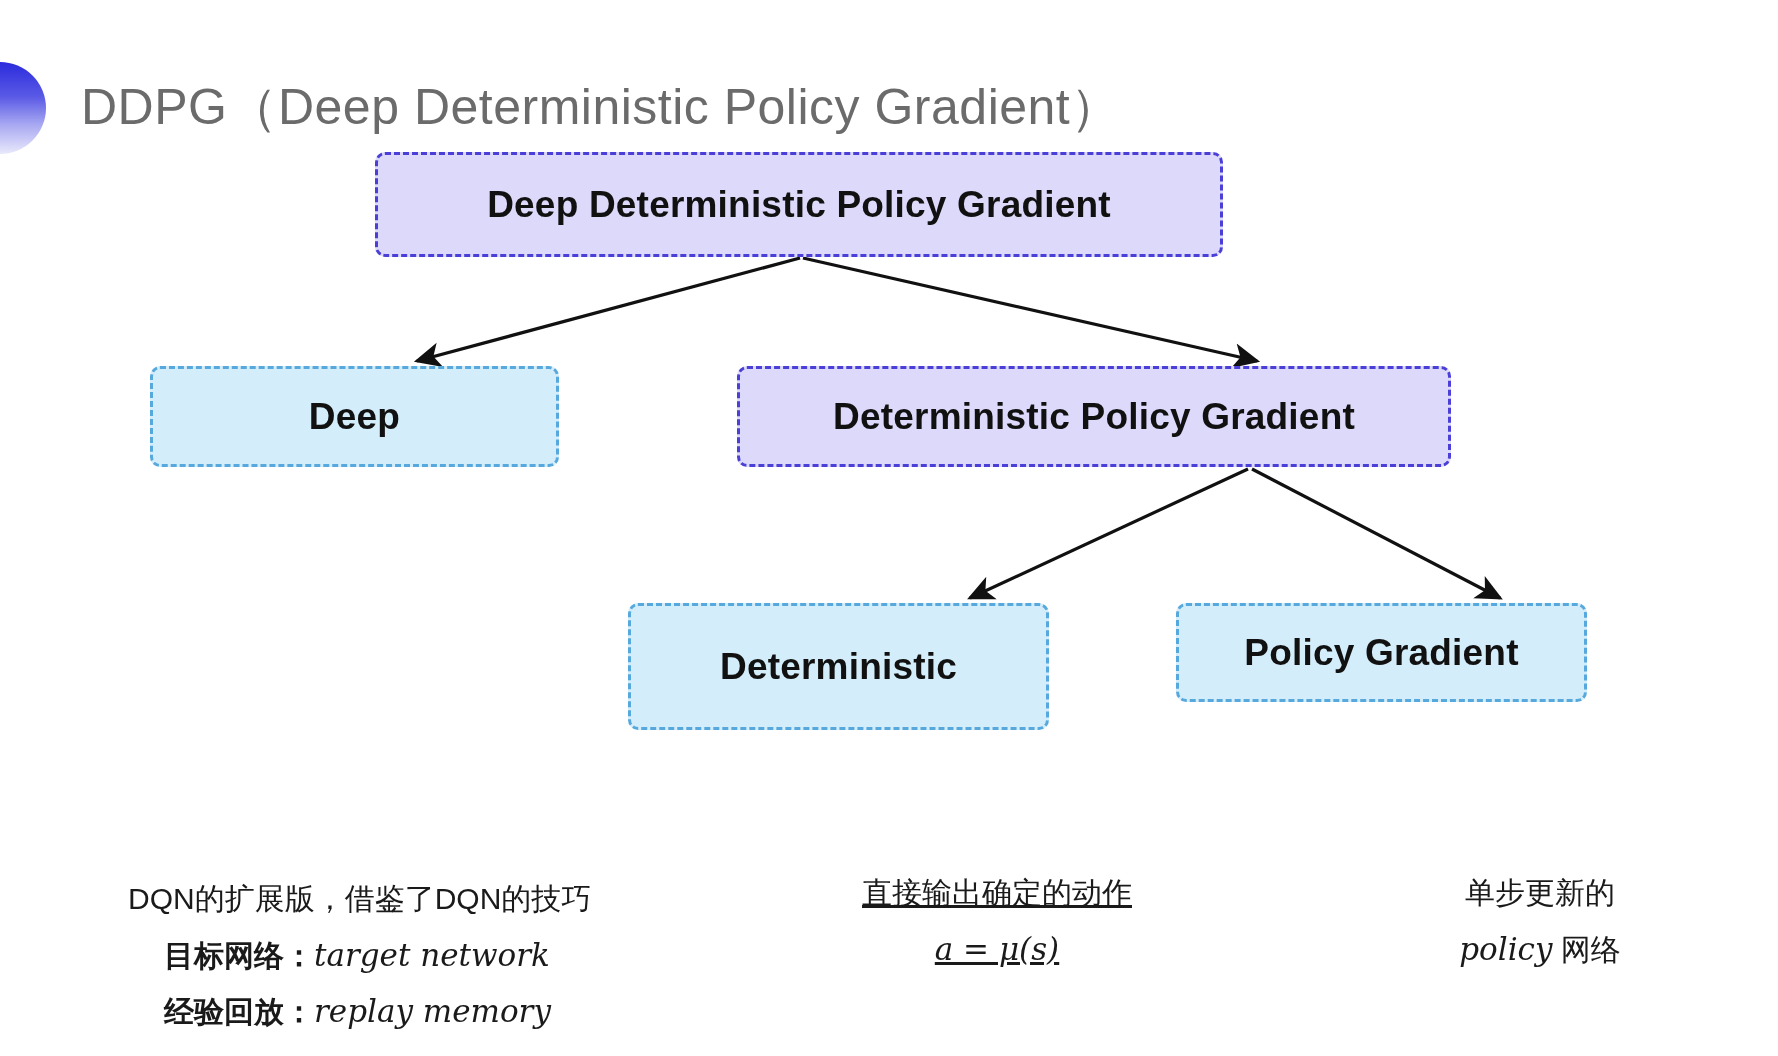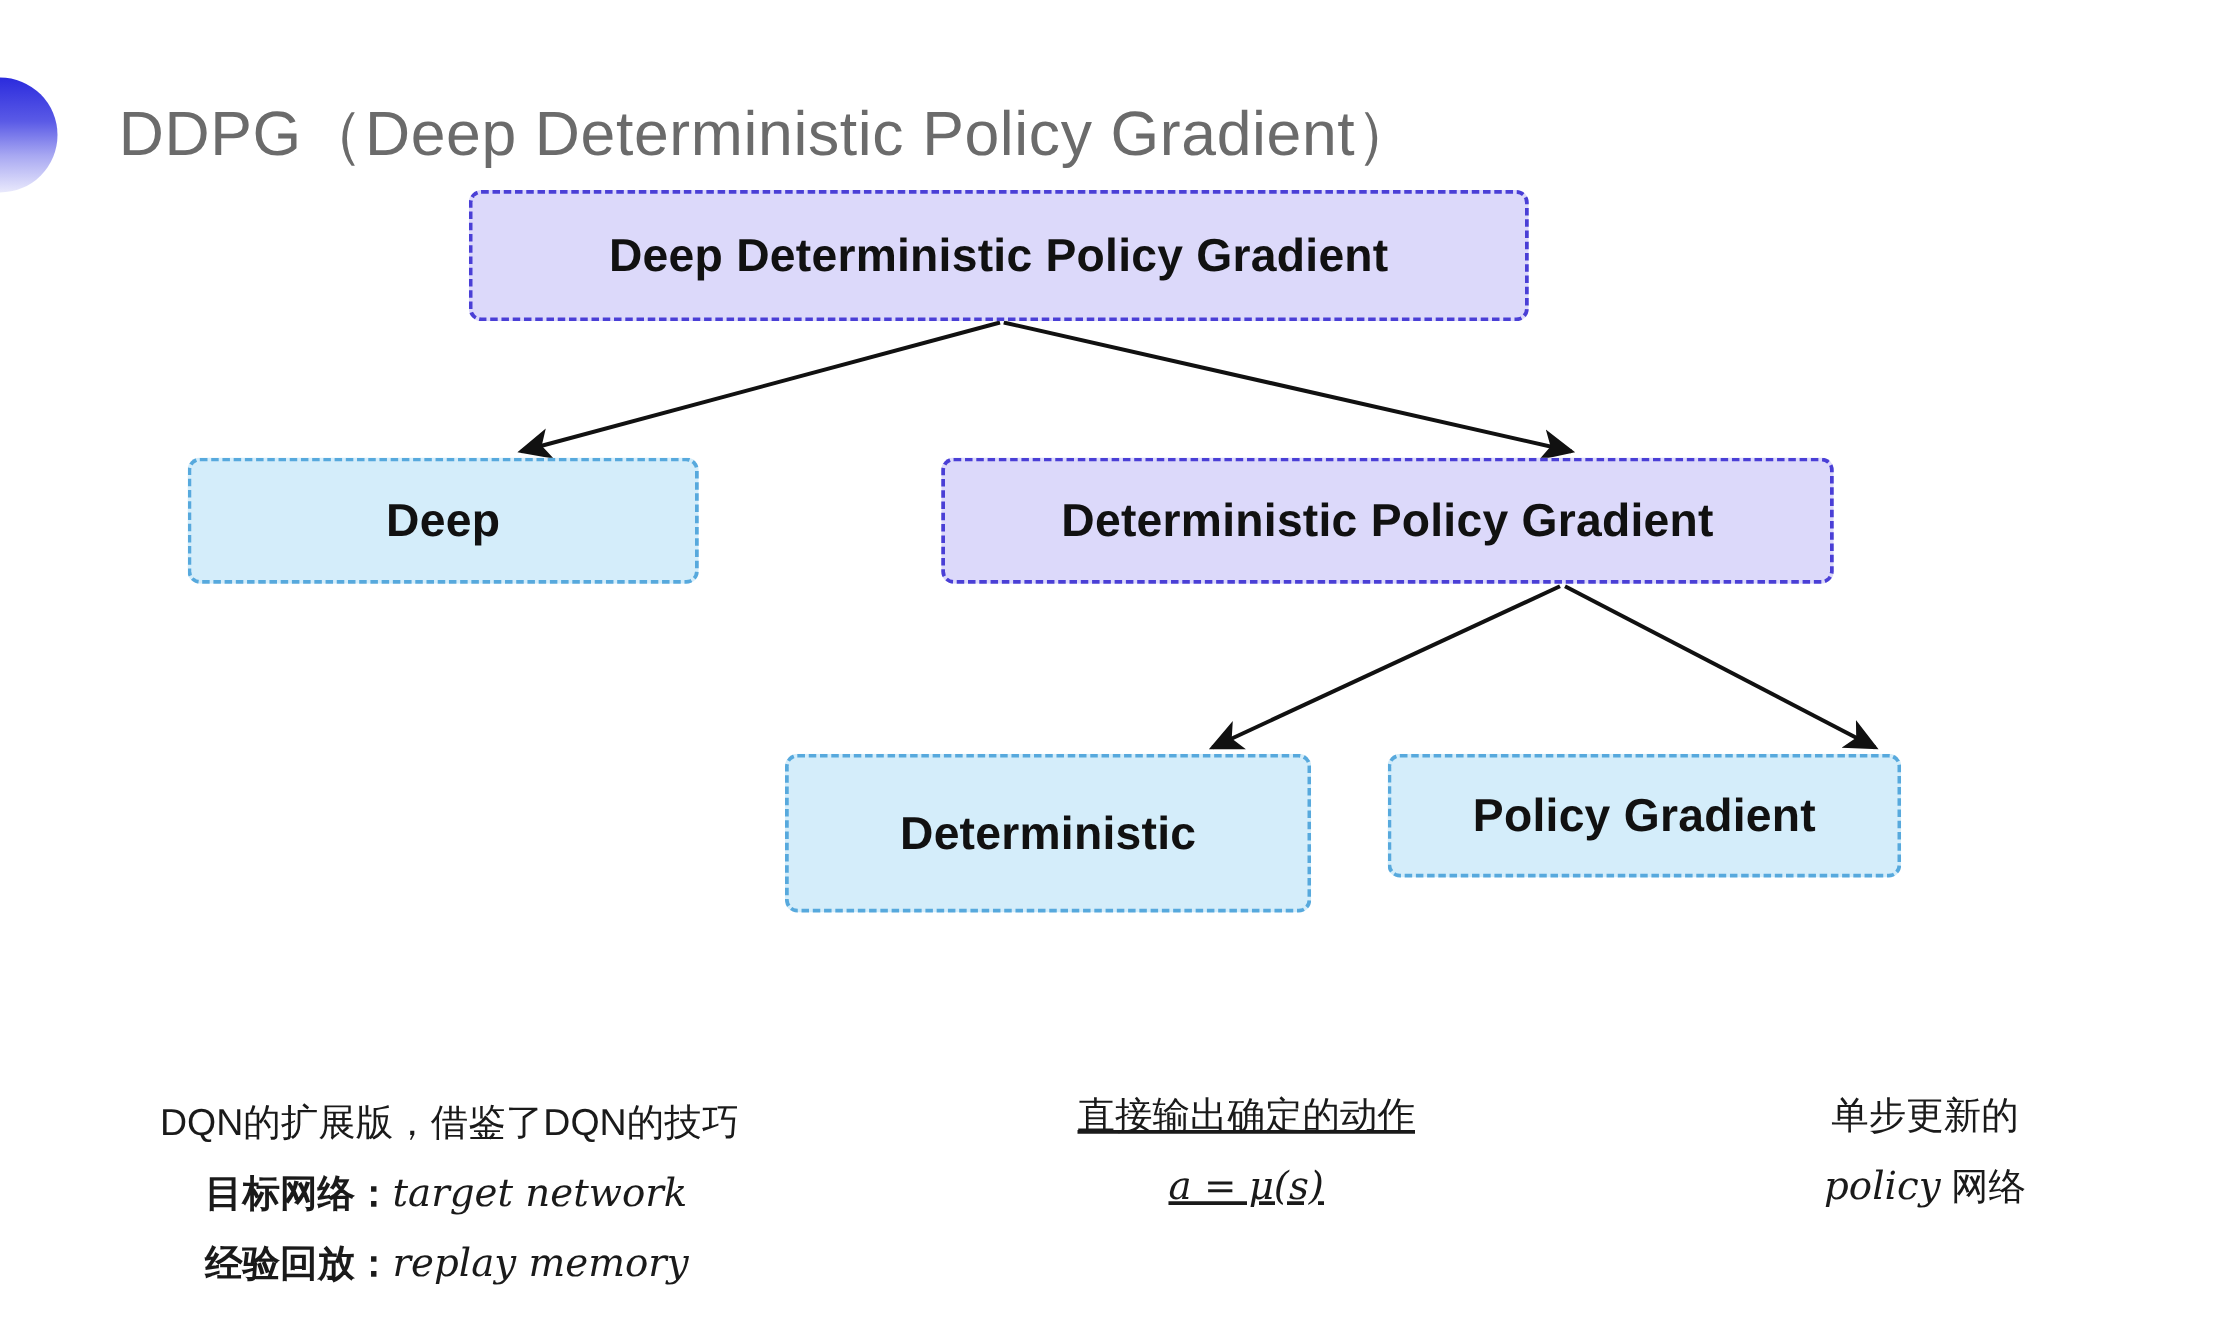--- a/index.html
+++ b/index.html
@@ -23,21 +23,21 @@
     position: absolute;
     left: -46px;
     top: 62px;
     width: 92px;
     height: 92px;
     border-radius: 50%;
     background: linear-gradient(180deg, #2b2bdd 0%, #5a5ae6 38%, #a8a8f2 68%, #e9e9fc 100%);
   }
   #page-title {
     position: absolute;
-    left: 95px;
+    left: 81px;
     top: 74px;
     font-size: 50px;
     color: #6b6b6b;
     letter-spacing: 0.5px;
     white-space: nowrap;
     font-weight: 400;
   }
 
   
   .node {
@@ -57,23 +57,23 @@
     background: #dcd9fa;
     border: 3px dashed #4a3fd6;
   }
   .node.blue {
     background: #d4edfa;
     border: 3px dashed #57a9dd;
   }
 
   #node-root   { left: 375px; top: 152px;  width: 848px; height: 105px; }
   #node-deep   { left: 150px; top: 366px;  width: 409px; height: 101px; }
-  #node-dpg    { left: 737px; top: 366px;  width: 714px; height: 101px; margin-left: 16px; }
+  #node-dpg    { left: 737px; top: 366px;  width: 714px; height: 101px; }
   #node-det    { left: 628px; top: 603px;  width: 421px; height: 127px;  }
-  #node-pg     { left: 1110px; top: 603px; width: 411px; height: 99px;  }
+  #node-pg     { left: 1176px; top: 603px; width: 411px; height: 99px;  }
 
   
   #arrows {
     position: absolute;
     left: 0; top: 0;
     width: 1778px;
     height: 1056px;
     pointer-events: none;
   }
 

